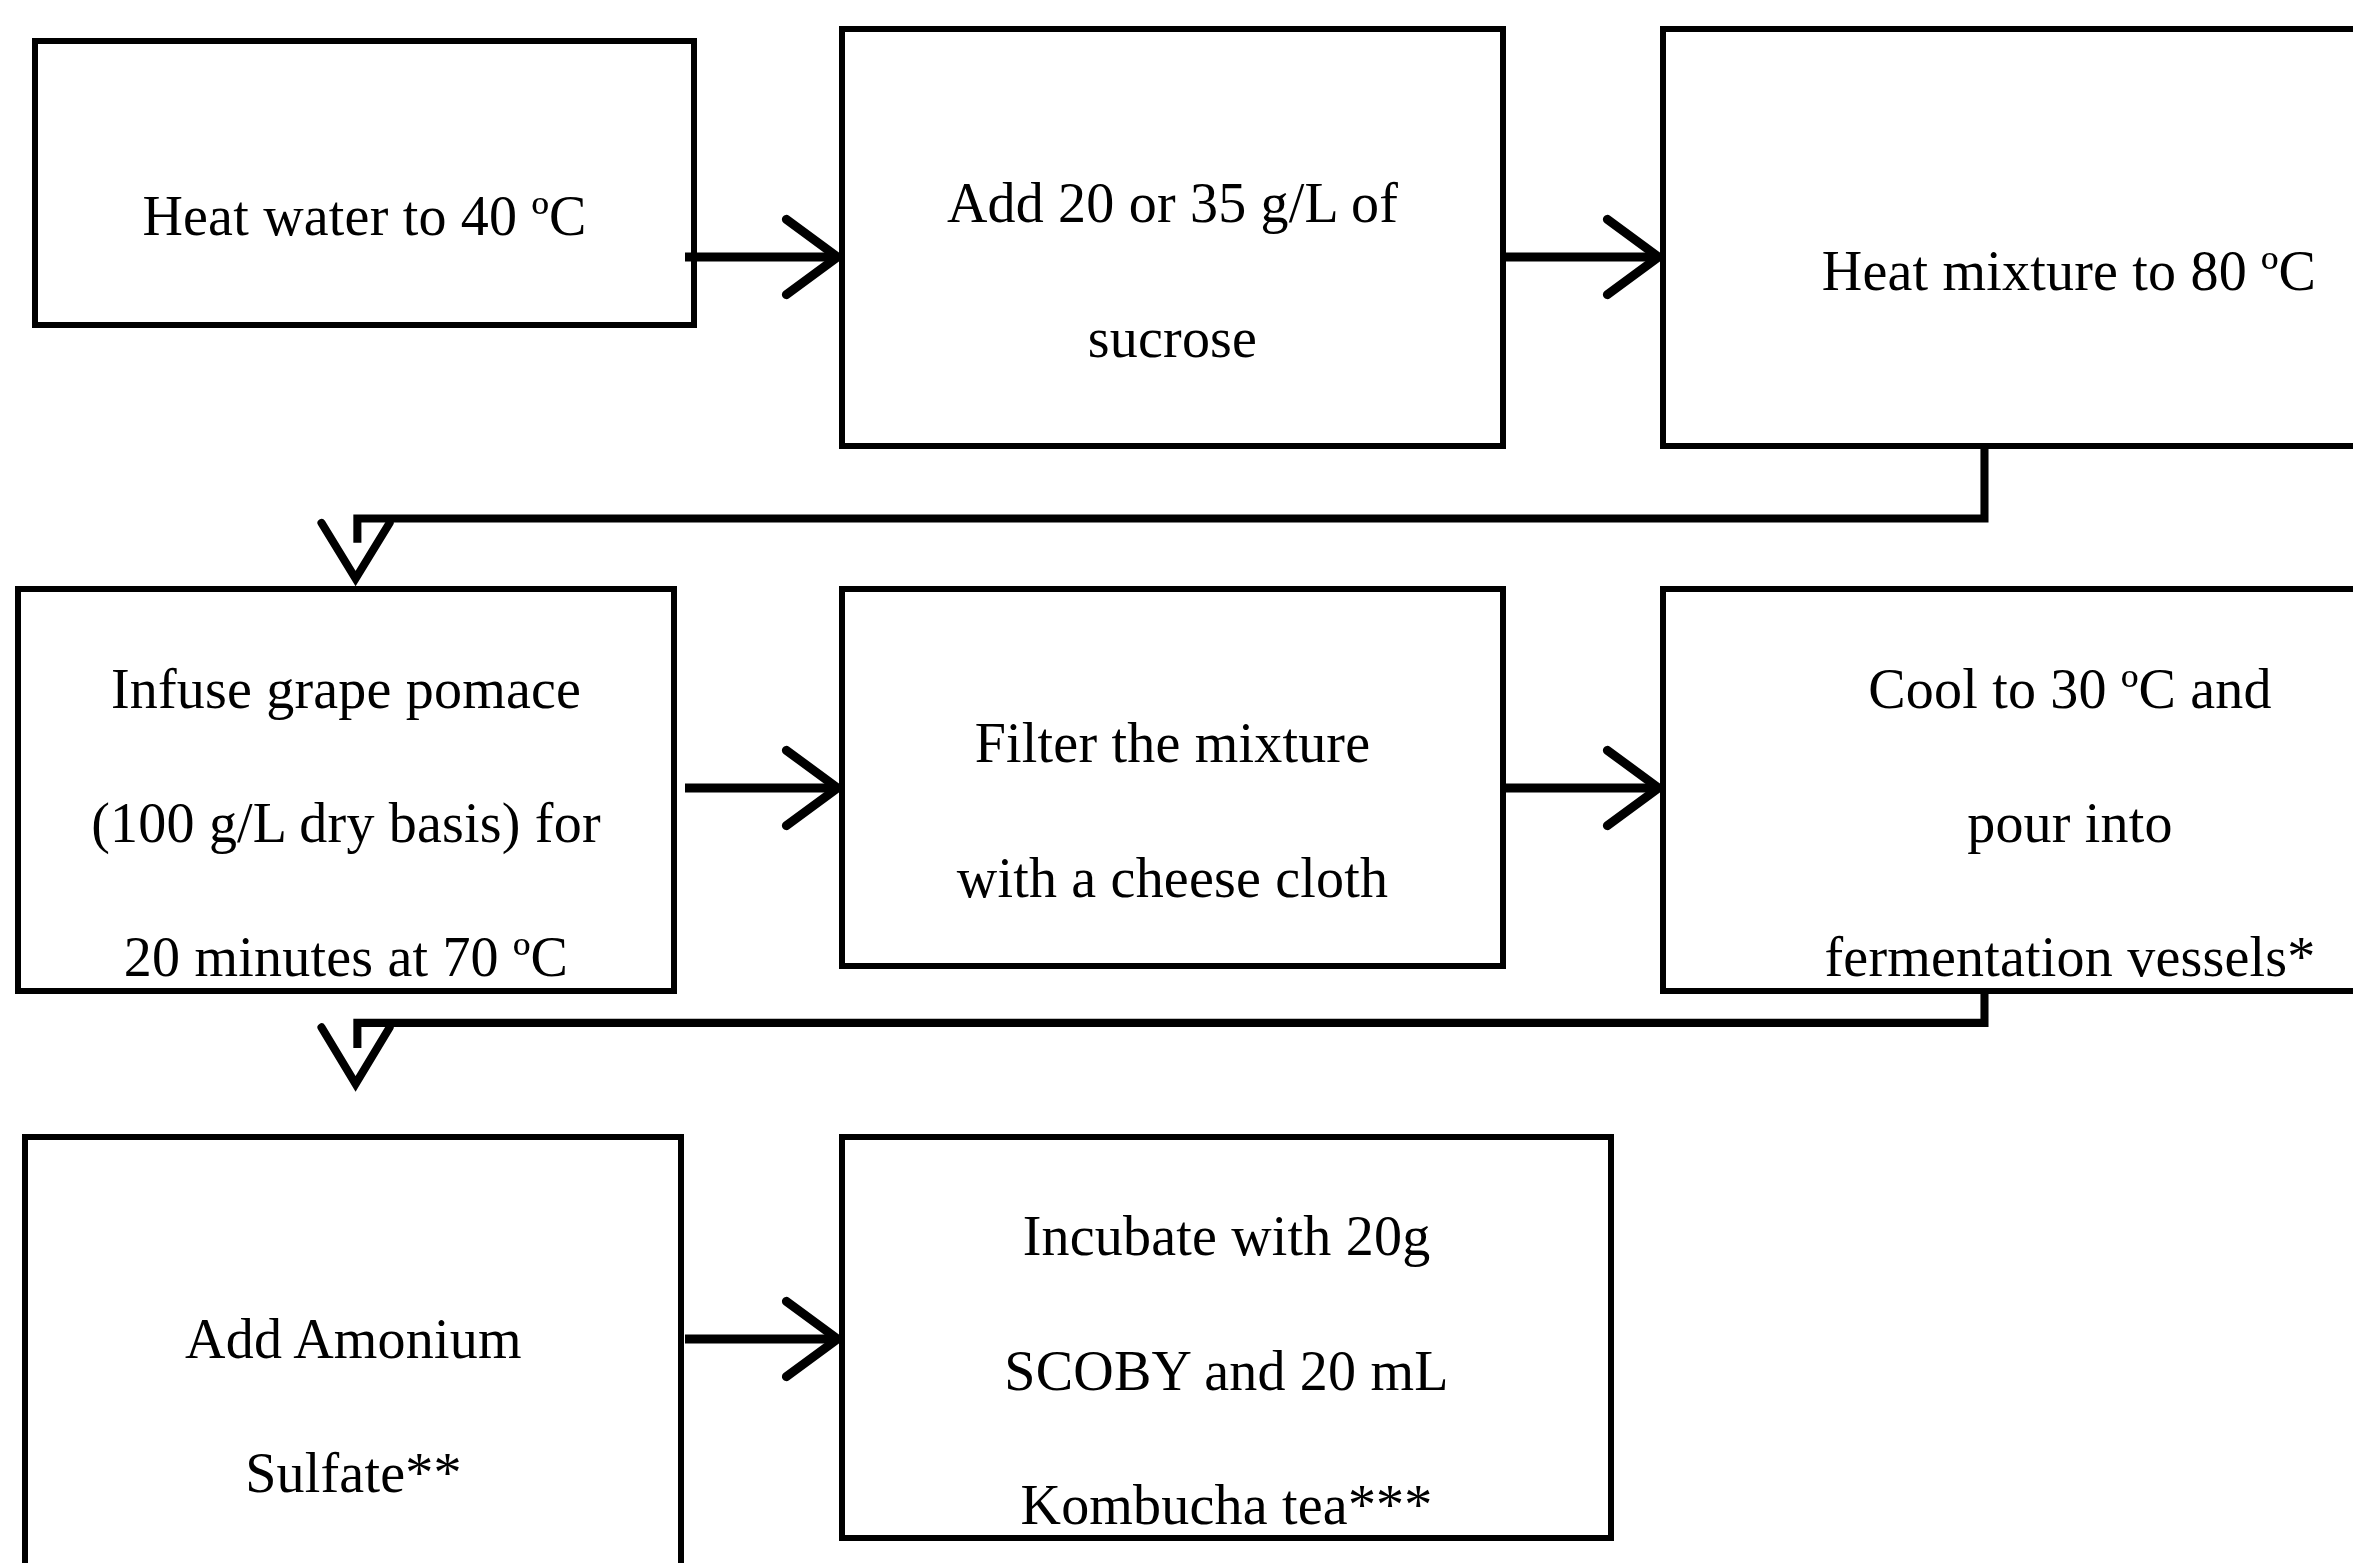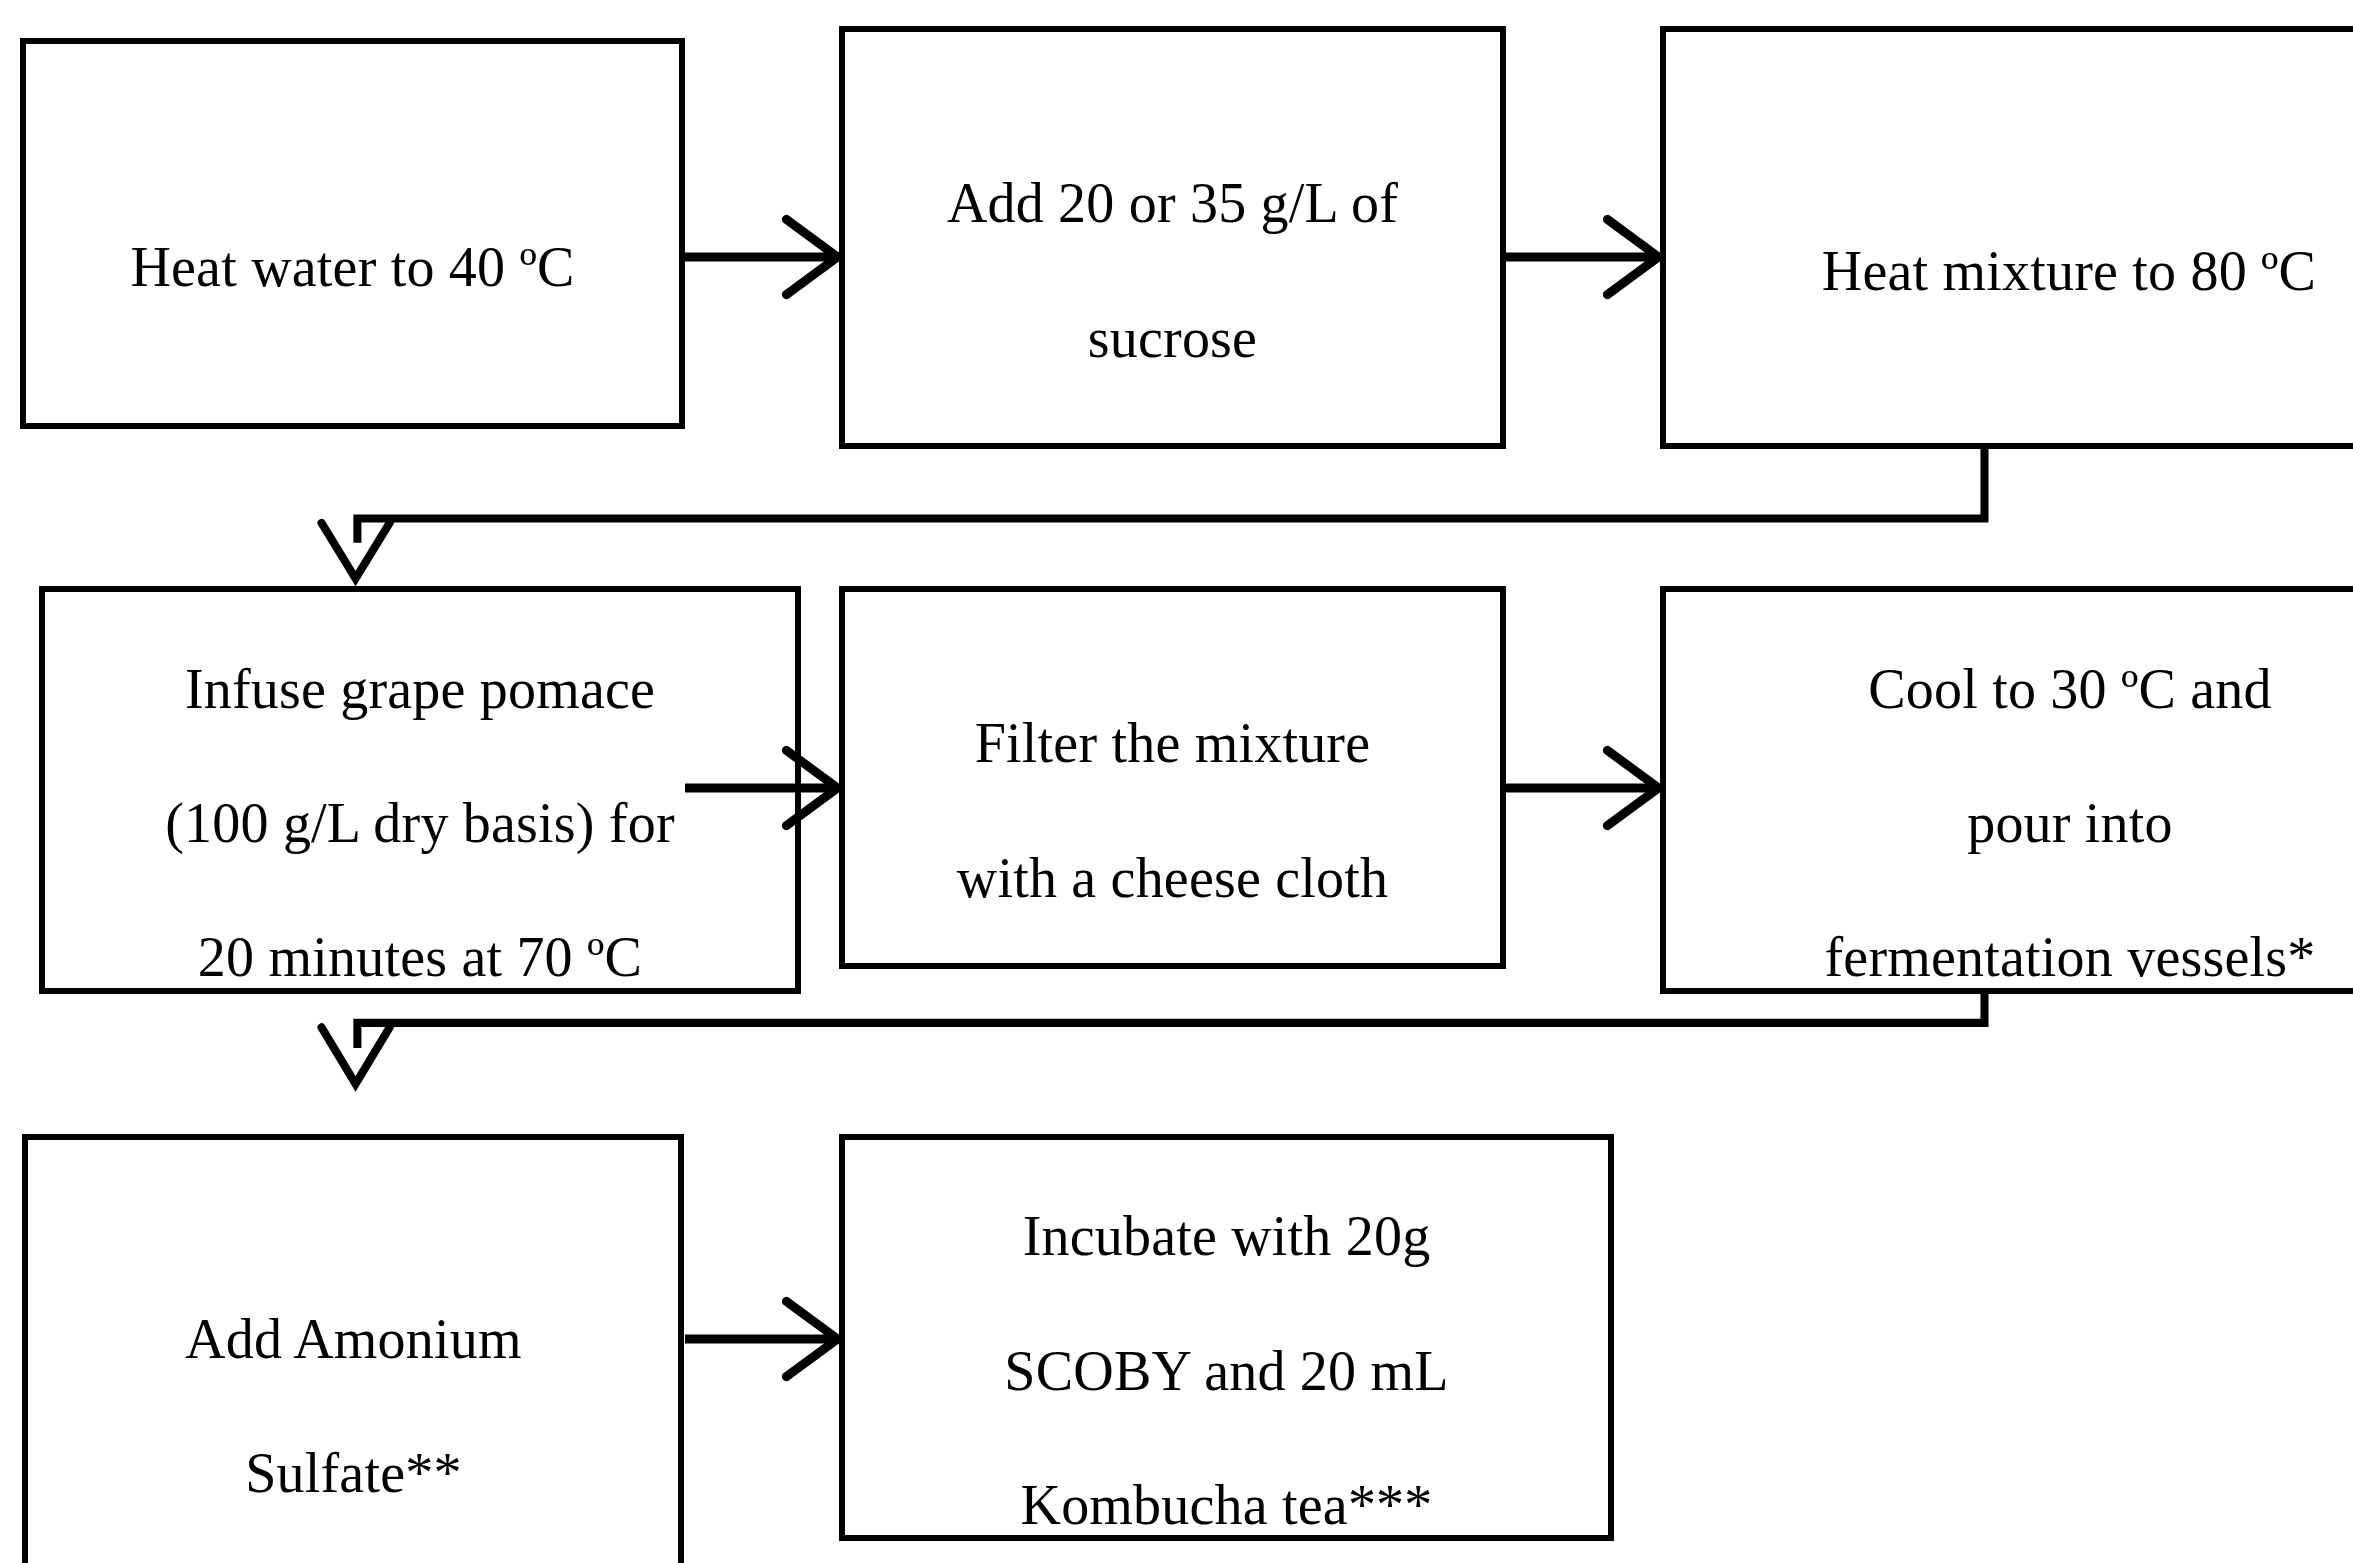--- a/index.html
+++ b/index.html
@@ -43,21 +43,21 @@
   .connector svg {
     display: block;
     overflow: visible;
   }
 </style>
 </head>
 <body>
 
 <div id="canvas">
 
-  <div class="node" style="left:20px; top:38px; width:665px; height:391px;">
+  <div class="node" style="left:32px; top:38px; width:665px; height:290px;">
     <div class="node-label">
       <span>Heat water to 40 ºC</span>
     </div>
   </div>
 
   <div class="node" style="left:839px; top:26px; width:667px; height:423px;">
     <div class="node-label">
       <span>Add 20 or 35 g/L of</span><br>
       <span>sucrose</span>
     </div>
@@ -83,21 +83,21 @@
     </svg>
   </div>
 
   <div class="connector" style="left:296px; top:444px; width:1705px; height:148px;">
     <svg width="1705" height="148" viewBox="0 0 1900 165">
       <polyline points="1882,5 1882,83 68,83 68,110" fill="none" stroke="#000" stroke-width="9" stroke-linecap="butt" stroke-linejoin="miter"></polyline>
       <polyline points="28,88 66,150 104,88" fill="none" stroke="#000" stroke-width="9" stroke-linecap="round" stroke-linejoin="miter"></polyline>
     </svg>
   </div>
 
-  <div class="node" style="left:39px; top:586px; width:762px; height:408px;">
+  <div class="node" style="left:15px; top:586px; width:662px; height:408px;">
     <div class="node-label">
       <span>Infuse grape pomace</span><br>
       <span>(100 g/L dry basis) for</span><br>
       <span>20 minutes at 70 ºC</span>
     </div>
   </div>
 
   <div class="node" style="left:839px; top:586px; width:667px; height:383px;">
     <div class="node-label">
       <span>Filter the mixture</span><br>

